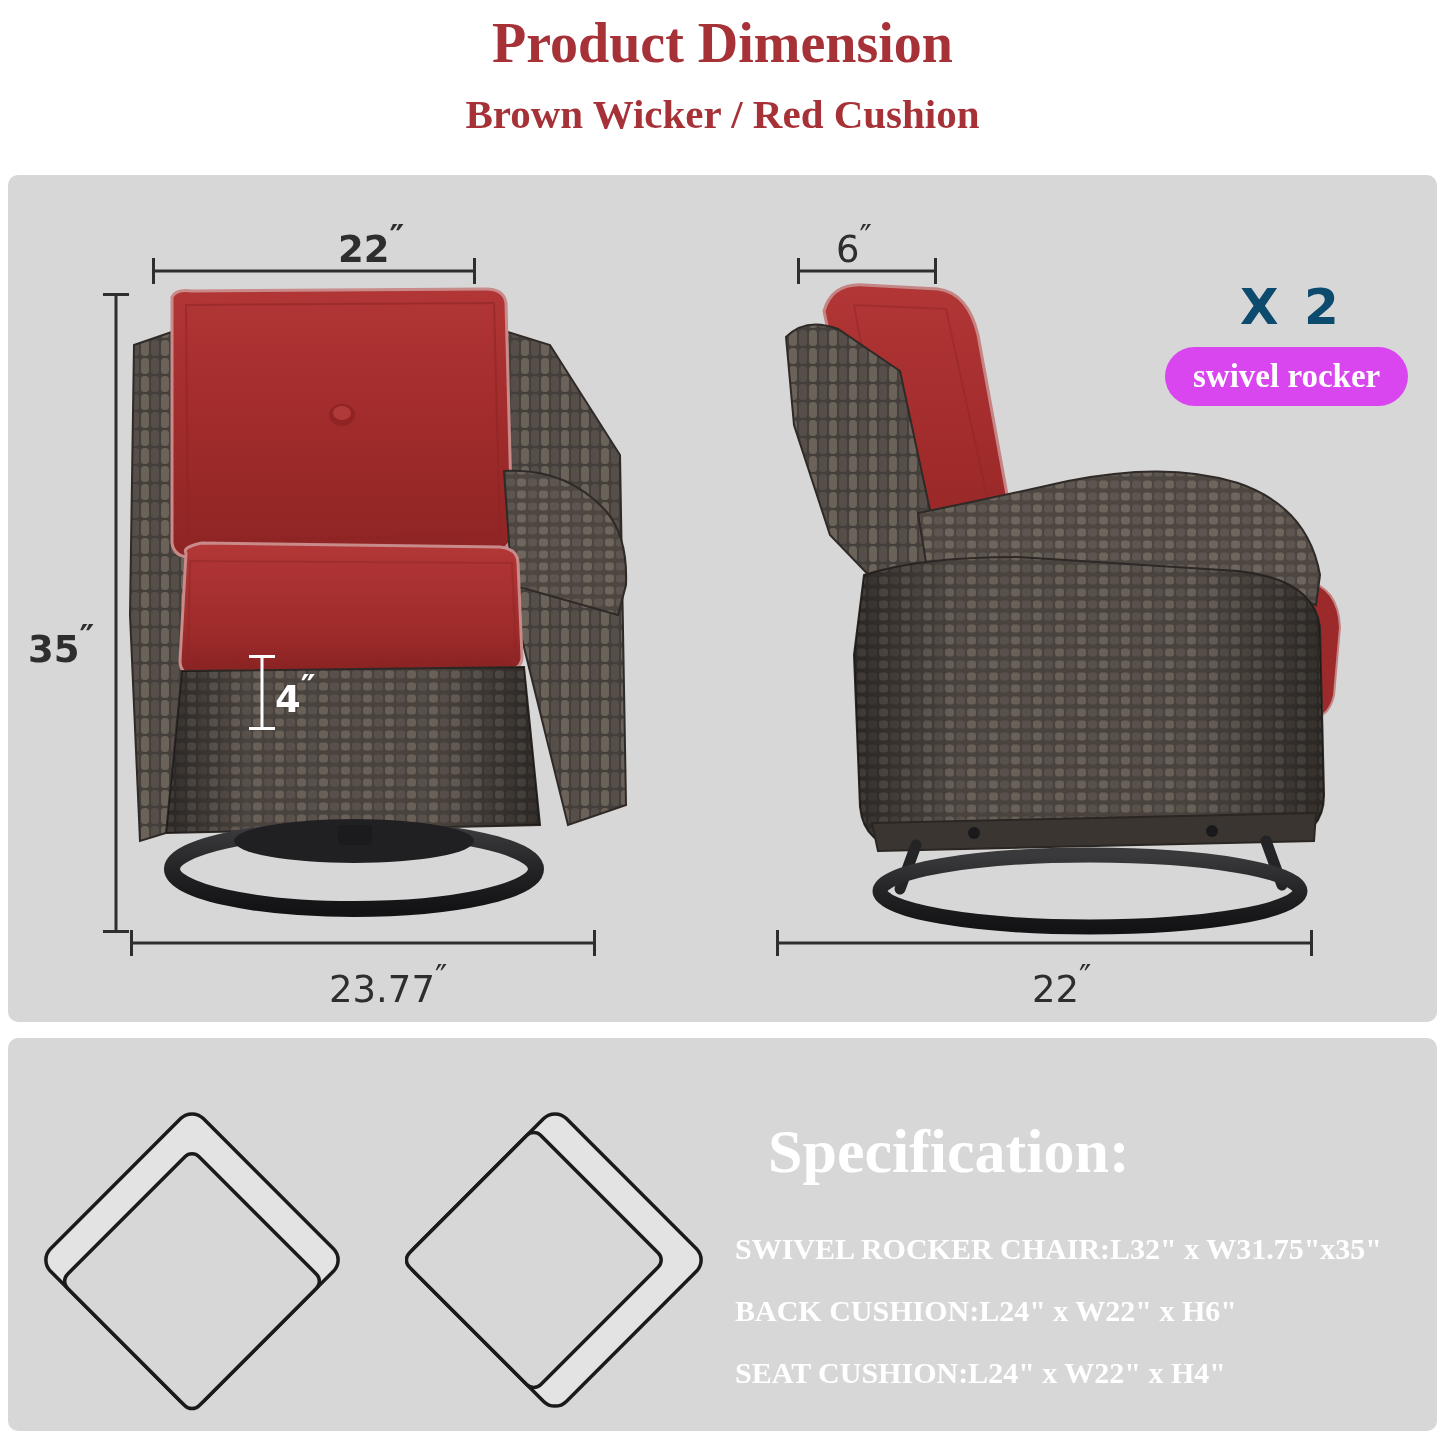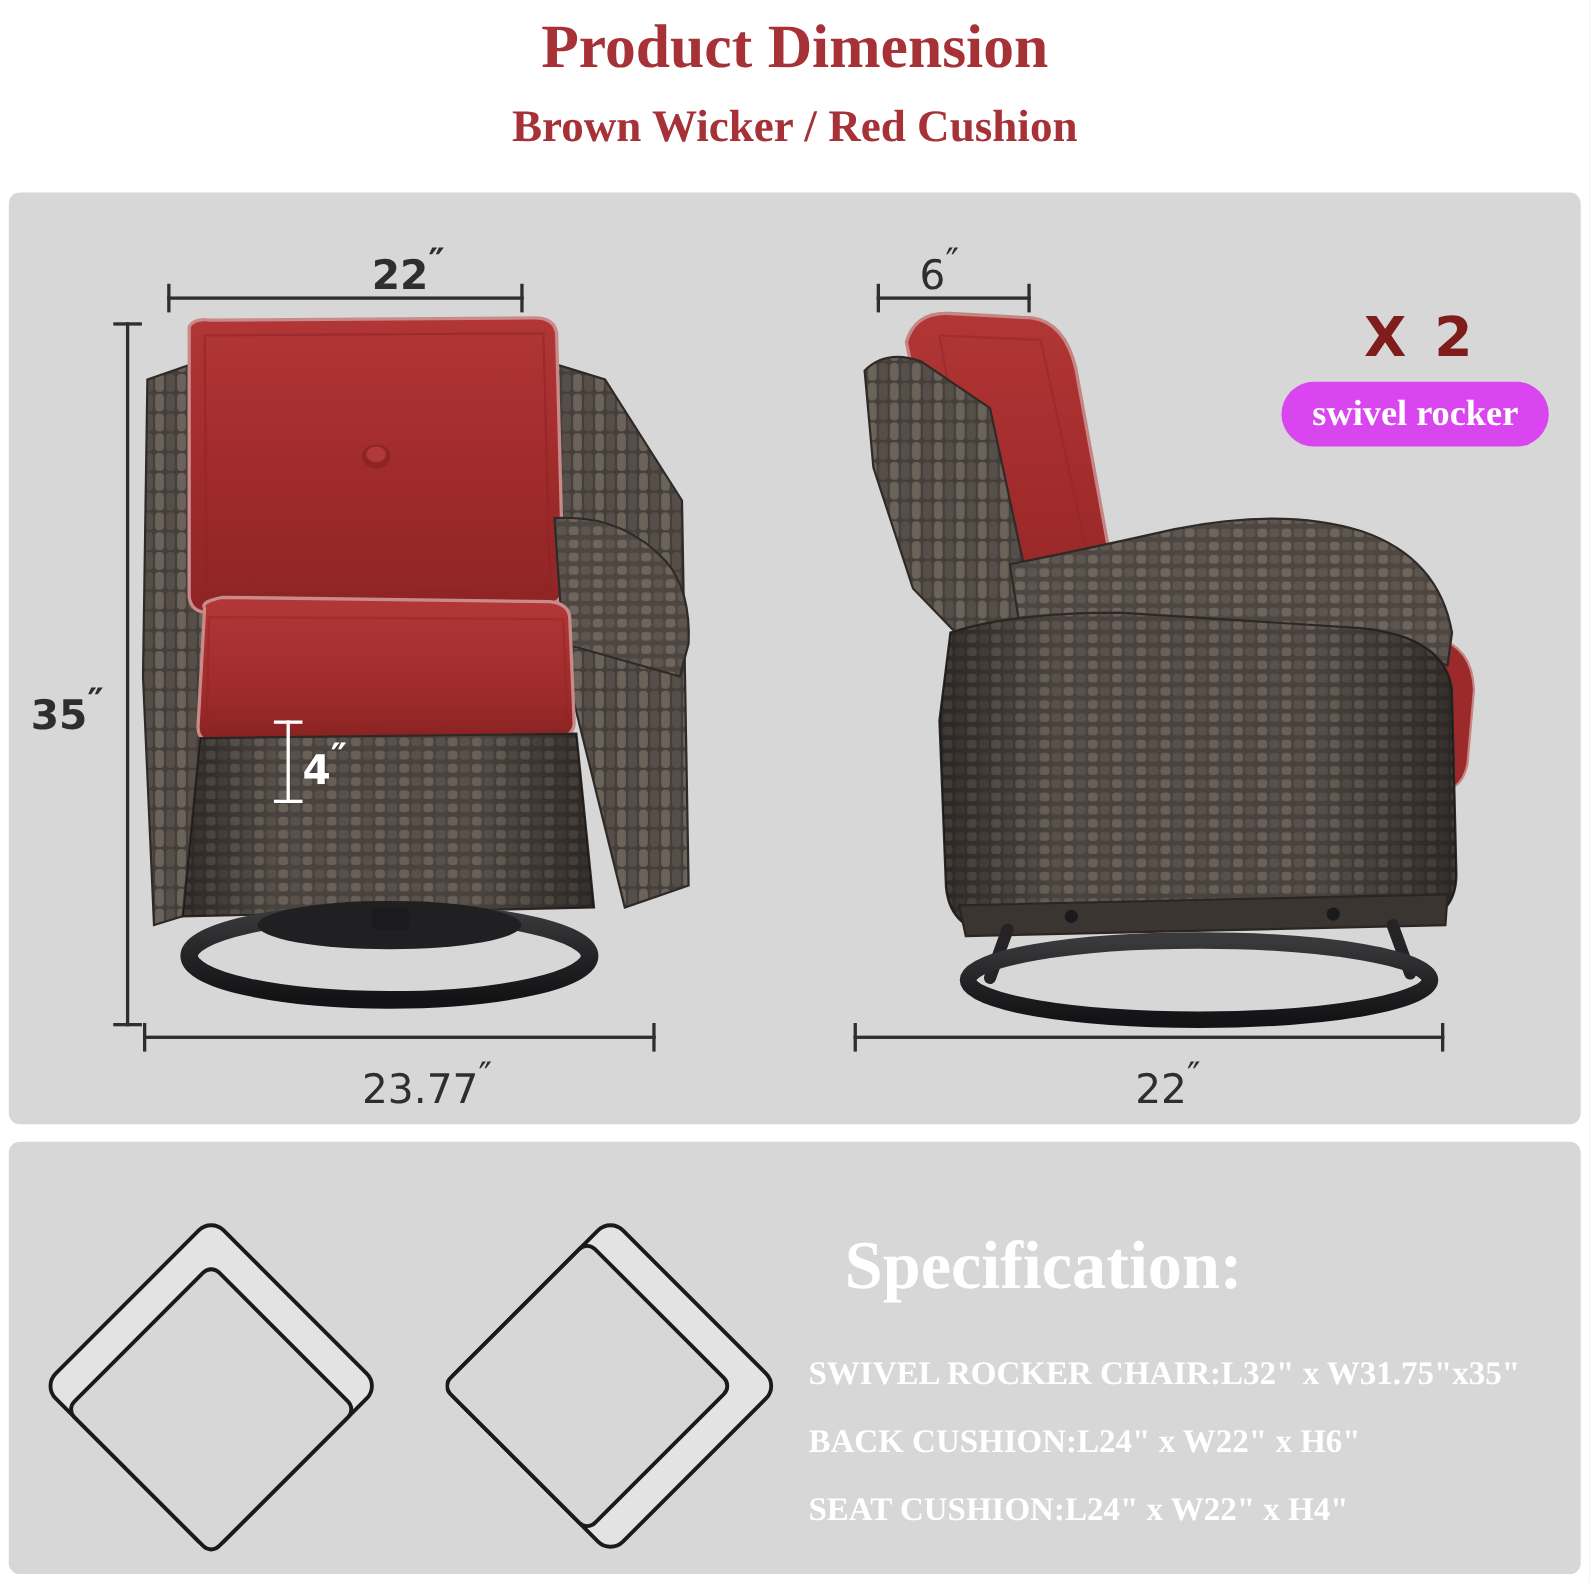--- a/index.html
+++ b/index.html
@@ -62,21 +62,21 @@
   .dim-label.bold { font-weight:bold; }
   .dim-label .pr { font-size:33px; vertical-align:super; }
 
   
   .dim-v.white .bar, .dim-v.white .cap { background:#ffffff; }
   .dim-label.white { color:#ffffff; font-weight:bold;
      text-shadow:0 0 3px rgba(0,0,0,.25); }
 
   
   .x2 {
-    position:absolute; color:#7f1d1d; font-weight:bold;
+    position:absolute; color:#0c4a6e; font-weight:bold;
     font-size:50px; font-family:"DejaVu Sans", sans-serif;
     letter-spacing:4px;
   }
   .badge {
     position:absolute; background:#d946ef; color:#ffffff;
     border-radius:34px; padding:11px 28px;
     font-family:"Liberation Serif", serif; font-weight:bold;
     font-size:33px; white-space:nowrap;
   }
 

